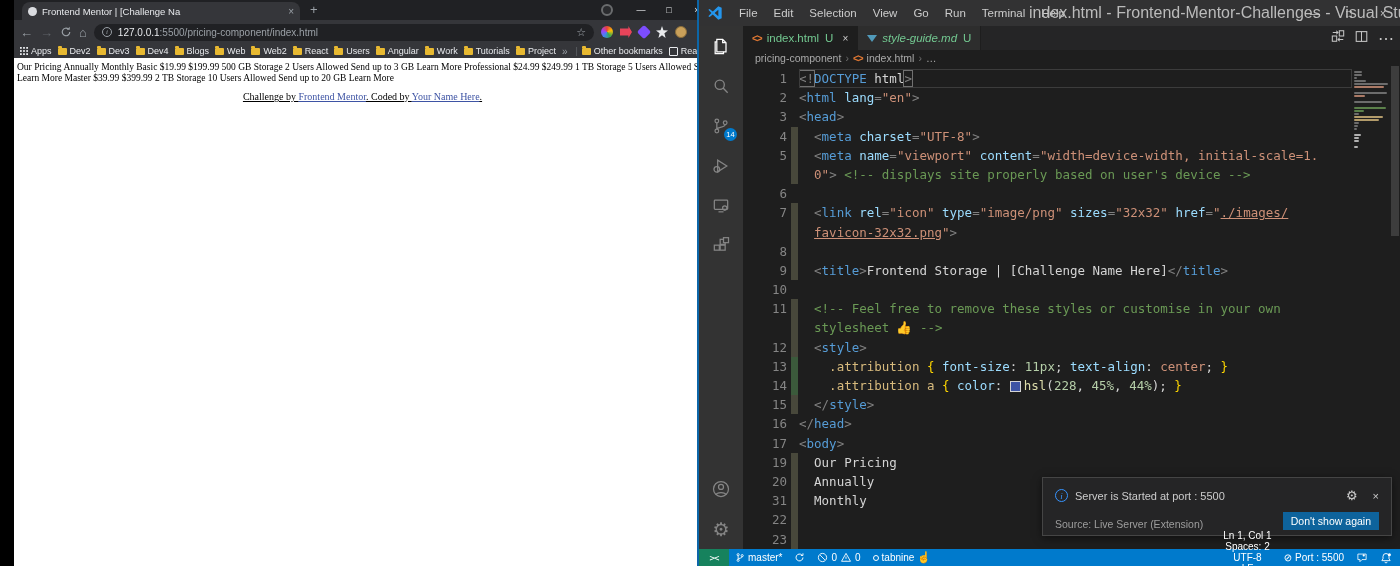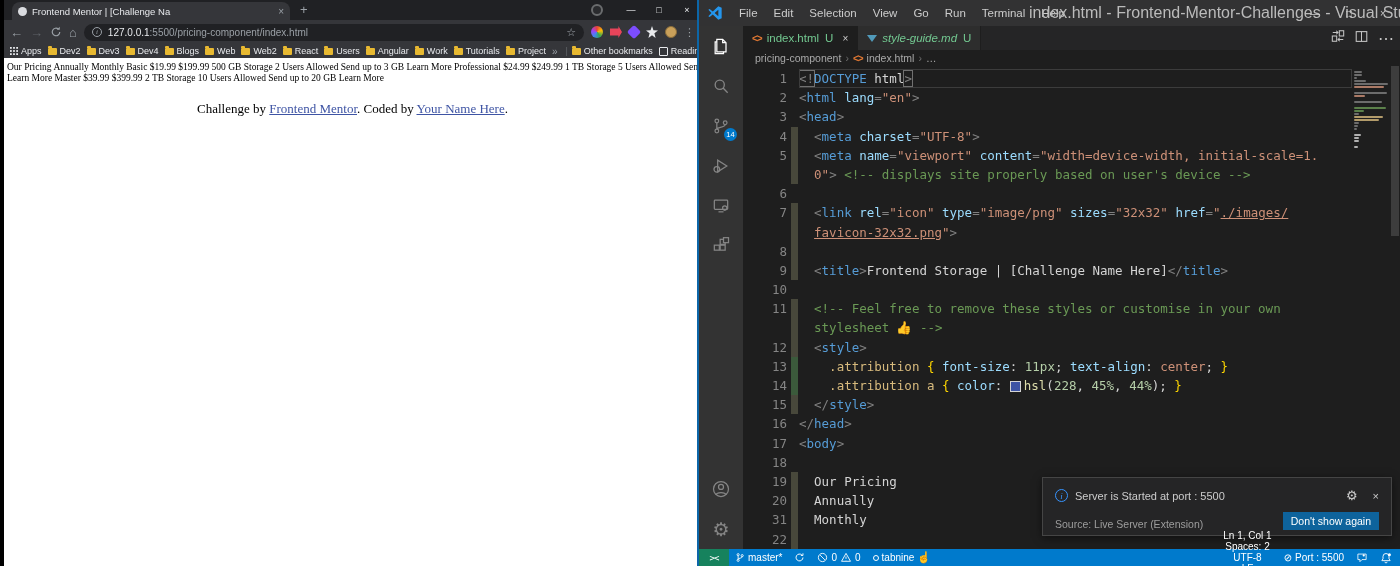--- a/index.html
+++ b/index.html
@@ -1,21 +1,21 @@
 <!DOCTYPE html>
 <html><head>
 <meta charset="utf-8">
 <style>
   * { margin:0; padding:0; box-sizing:border-box; }
   html,body { width:1400px; height:566px; overflow:hidden; background:#000; }
   body { font-family:"Liberation Sans", sans-serif; position:relative; }
   .stage { position:absolute; inset:0; width:1400px; height:566px; }
 
   
-  .chrome { position:absolute; left:4px; top:0; width:697px; height:508px; background:#fff;border-radius:16px; }
+  .chrome { position:absolute; left:14px; top:0; width:697px; height:508px; background:#fff;border-radius:16px; }
   .cw-tabstrip { position:absolute; left:0; top:0; width:697px; height:20px; background:#202124; display:flex; align-items:flex-end; }
   .cw-tab { position:relative; margin-left:8px; width:278px; height:18px; background:#35363a; border-radius:8px 8px 0 0; display:flex; align-items:center; padding:0 6px; gap:5px; }
   .cw-favicon { width:9px; height:9px; border-radius:50%; background:#dadce0; flex:none; }
   .cw-tab-title { color:#e8eaed; font-size:9.5px; white-space:nowrap; overflow:hidden; flex:1; }
   .cw-tab-close { color:#9aa0a6; font-size:10px; flex:none; cursor:pointer; }
   .cw-newtab { color:#9aa0a6; font-size:13px; margin-left:10px; height:18px; line-height:16px; }
   .cw-caption { position:absolute; right:0; top:0; height:20px; display:flex; align-items:center; gap:0; }
   .cw-recbtn { width:12px; height:12px; border-radius:50%; border:2px solid #6a6c6e; background:#2a2b2e; margin-right:14px; }
   .cw-cap-btn { width:28px; height:20px; color:#e8eaed; font-size:9px; display:flex; align-items:center; justify-content:center; }
   .cw-toolbar { position:absolute; left:0; top:20px; width:697px; height:24px; background:#35363a; display:flex; align-items:center; padding:0 6px; gap:7px; }
@@ -39,21 +39,21 @@
   .bm { display:flex; align-items:center; gap:3px; margin-right:6px; white-space:nowrap; }
   .bm-folder { width:9px; height:7px; background:#e8b931; border-radius:1px; position:relative; flex:none; }
   .bm-folder::before { content:""; position:absolute; top:-2px; left:0; width:4px; height:2px; background:#e8b931; border-radius:1px 1px 0 0; }
   .bm-grid { color:#e8eaed; flex:none; }
   .bm-spacer { flex:1; }
   .bm-sep { color:#5f6368; margin:0 4px; }
   .bm-chev { color:#9aa0a6; font-size:10px; margin-right:4px; }
   .bm-rl-icon { width:9px; height:9px; border:1px solid #e8eaed; border-radius:1px; position:relative; flex:none; }
   .cw-page { position:absolute; left:0; top:58px; width:697px; height:508px; background:#fff; color:#000; font-family:"Liberation Serif", serif; padding:4px 3px; }
   .cw-page .pline { font-size:9.5px; line-height:11px; white-space:nowrap; }
-  .cw-attr { text-align:center; font-size:13px; margin-top:17px; }
+  .cw-attr { text-align:center; font-size:10px; margin-top:7px;text-decoration:underline; }
   .cw-attr a { color:#3e54a4; text-decoration:underline; }
 
   
   .vs { position:absolute; left:697px; top:0; width:703px; height:566px; background:#1e1e1e; border-left:2px solid #0c66a8; }
   .vs-titlebar { position:absolute; left:0; top:0; right:0; height:26px; background:#323233; display:flex; align-items:center; color:#cccccc; }
   .vs-logo { width:16px; height:16px; margin:0 8px 0 8px; flex:none; }
   .vs-menus { display:flex; gap:0; font-size:11.5px; }
   .vs-menus span { padding:0 8px; cursor:pointer; }
   .vs-wintitle { position:absolute; left:330px; font-size:16px; color:#bbbbbb; white-space:nowrap; }
   .vs-caption { position:absolute; right:0; top:0; height:26px; display:flex; }
@@ -375,21 +375,20 @@
             <div class="crow"><span class="ln">9</span><span class="gut m"></span><span class="cl"><span class="tk-d">  </span><span class="tk-p">&lt;</span><span class="tk-t">title</span><span class="tk-p">&gt;</span><span class="tk-d">Frontend Storage | [Challenge Name Here]</span><span class="tk-p">&lt;/</span><span class="tk-t">title</span><span class="tk-p">&gt;</span></span></div>
             <div class="crow"><span class="ln">10</span><span class="gut "></span><span class="cl"></span></div>
             <div class="crow"><span class="ln">11</span><span class="gut m"></span><span class="cl"><span class="tk-d">  </span><span class="tk-c">&lt;!-- Feel free to remove these styles or customise in your own</span></span></div>
             <div class="crow"><span class="ln"></span><span class="gut m"></span><span class="cl"><span class="tk-d">  </span><span class="tk-c">stylesheet 👍 --&gt;</span></span></div>
             <div class="crow"><span class="ln">12</span><span class="gut m"></span><span class="cl"><span class="tk-d">  </span><span class="tk-p">&lt;</span><span class="tk-t">style</span><span class="tk-p">&gt;</span></span></div>
             <div class="crow"><span class="ln">13</span><span class="gut g"></span><span class="cl"><span class="tk-d">    </span><span class="tk-sel">.attribution</span><span class="tk-d"> </span><span class="tk-b">{</span><span class="tk-d"> </span><span class="tk-a">font-size</span><span class="tk-d">: </span><span class="tk-n">11px</span><span class="tk-d">; </span><span class="tk-a">text-align</span><span class="tk-d">: </span><span class="tk-v">center</span><span class="tk-d">; </span><span class="tk-b">}</span></span></div>
             <div class="crow"><span class="ln">14</span><span class="gut g"></span><span class="cl"><span class="tk-d">    </span><span class="tk-sel">.attribution a</span><span class="tk-d"> </span><span class="tk-b">{</span><span class="tk-d"> </span><span class="tk-a">color</span><span class="tk-d">: </span><span class="tk-sw"></span><span class="tk-fn">hsl</span><span class="tk-d">(</span><span class="tk-n">228</span><span class="tk-d">, </span><span class="tk-n">45%</span><span class="tk-d">, </span><span class="tk-n">44%</span><span class="tk-d">)</span><span class="tk-d">; </span><span class="tk-b">}</span></span></div>
             <div class="crow"><span class="ln">15</span><span class="gut m"></span><span class="cl"><span class="tk-d">  </span><span class="tk-p">&lt;/</span><span class="tk-t">style</span><span class="tk-p">&gt;</span></span></div>
             <div class="crow"><span class="ln">16</span><span class="gut "></span><span class="cl"><span class="tk-p">&lt;/</span><span class="tk-t">head</span><span class="tk-p">&gt;</span></span></div>
             <div class="crow"><span class="ln">17</span><span class="gut "></span><span class="cl"><span class="tk-p">&lt;</span><span class="tk-t">body</span><span class="tk-p">&gt;</span></span></div>
-            <div class="crow"><span class="ln">18</span><span class="gut "></span><span class="cl"></span></div>
             <div class="crow"><span class="ln">19</span><span class="gut m"></span><span class="cl"><span class="tk-d">  Our Pricing</span></span></div>
             <div class="crow"><span class="ln">20</span><span class="gut m"></span><span class="cl"><span class="tk-d">  Annually</span></span></div>
             <div class="crow"><span class="ln">31</span><span class="gut m"></span><span class="cl"><span class="tk-d">  Monthly</span></span></div>
             <div class="crow"><span class="ln">22</span><span class="gut m"></span><span class="cl"></span></div>
             <div class="crow"><span class="ln">23</span><span class="gut m"></span><span class="cl"></span></div>
           </div>
         <div class="vs-minimap" id="minimap">
             <div class="mm-bar" style="width: 7.5px; background: rgb(128, 128, 128);"></div>
             <div class="mm-bar" style="width: 8px; background: rgb(128, 128, 128);"></div>
             <div class="mm-bar" style="width: 3px; background: rgb(128, 128, 128);"></div>

